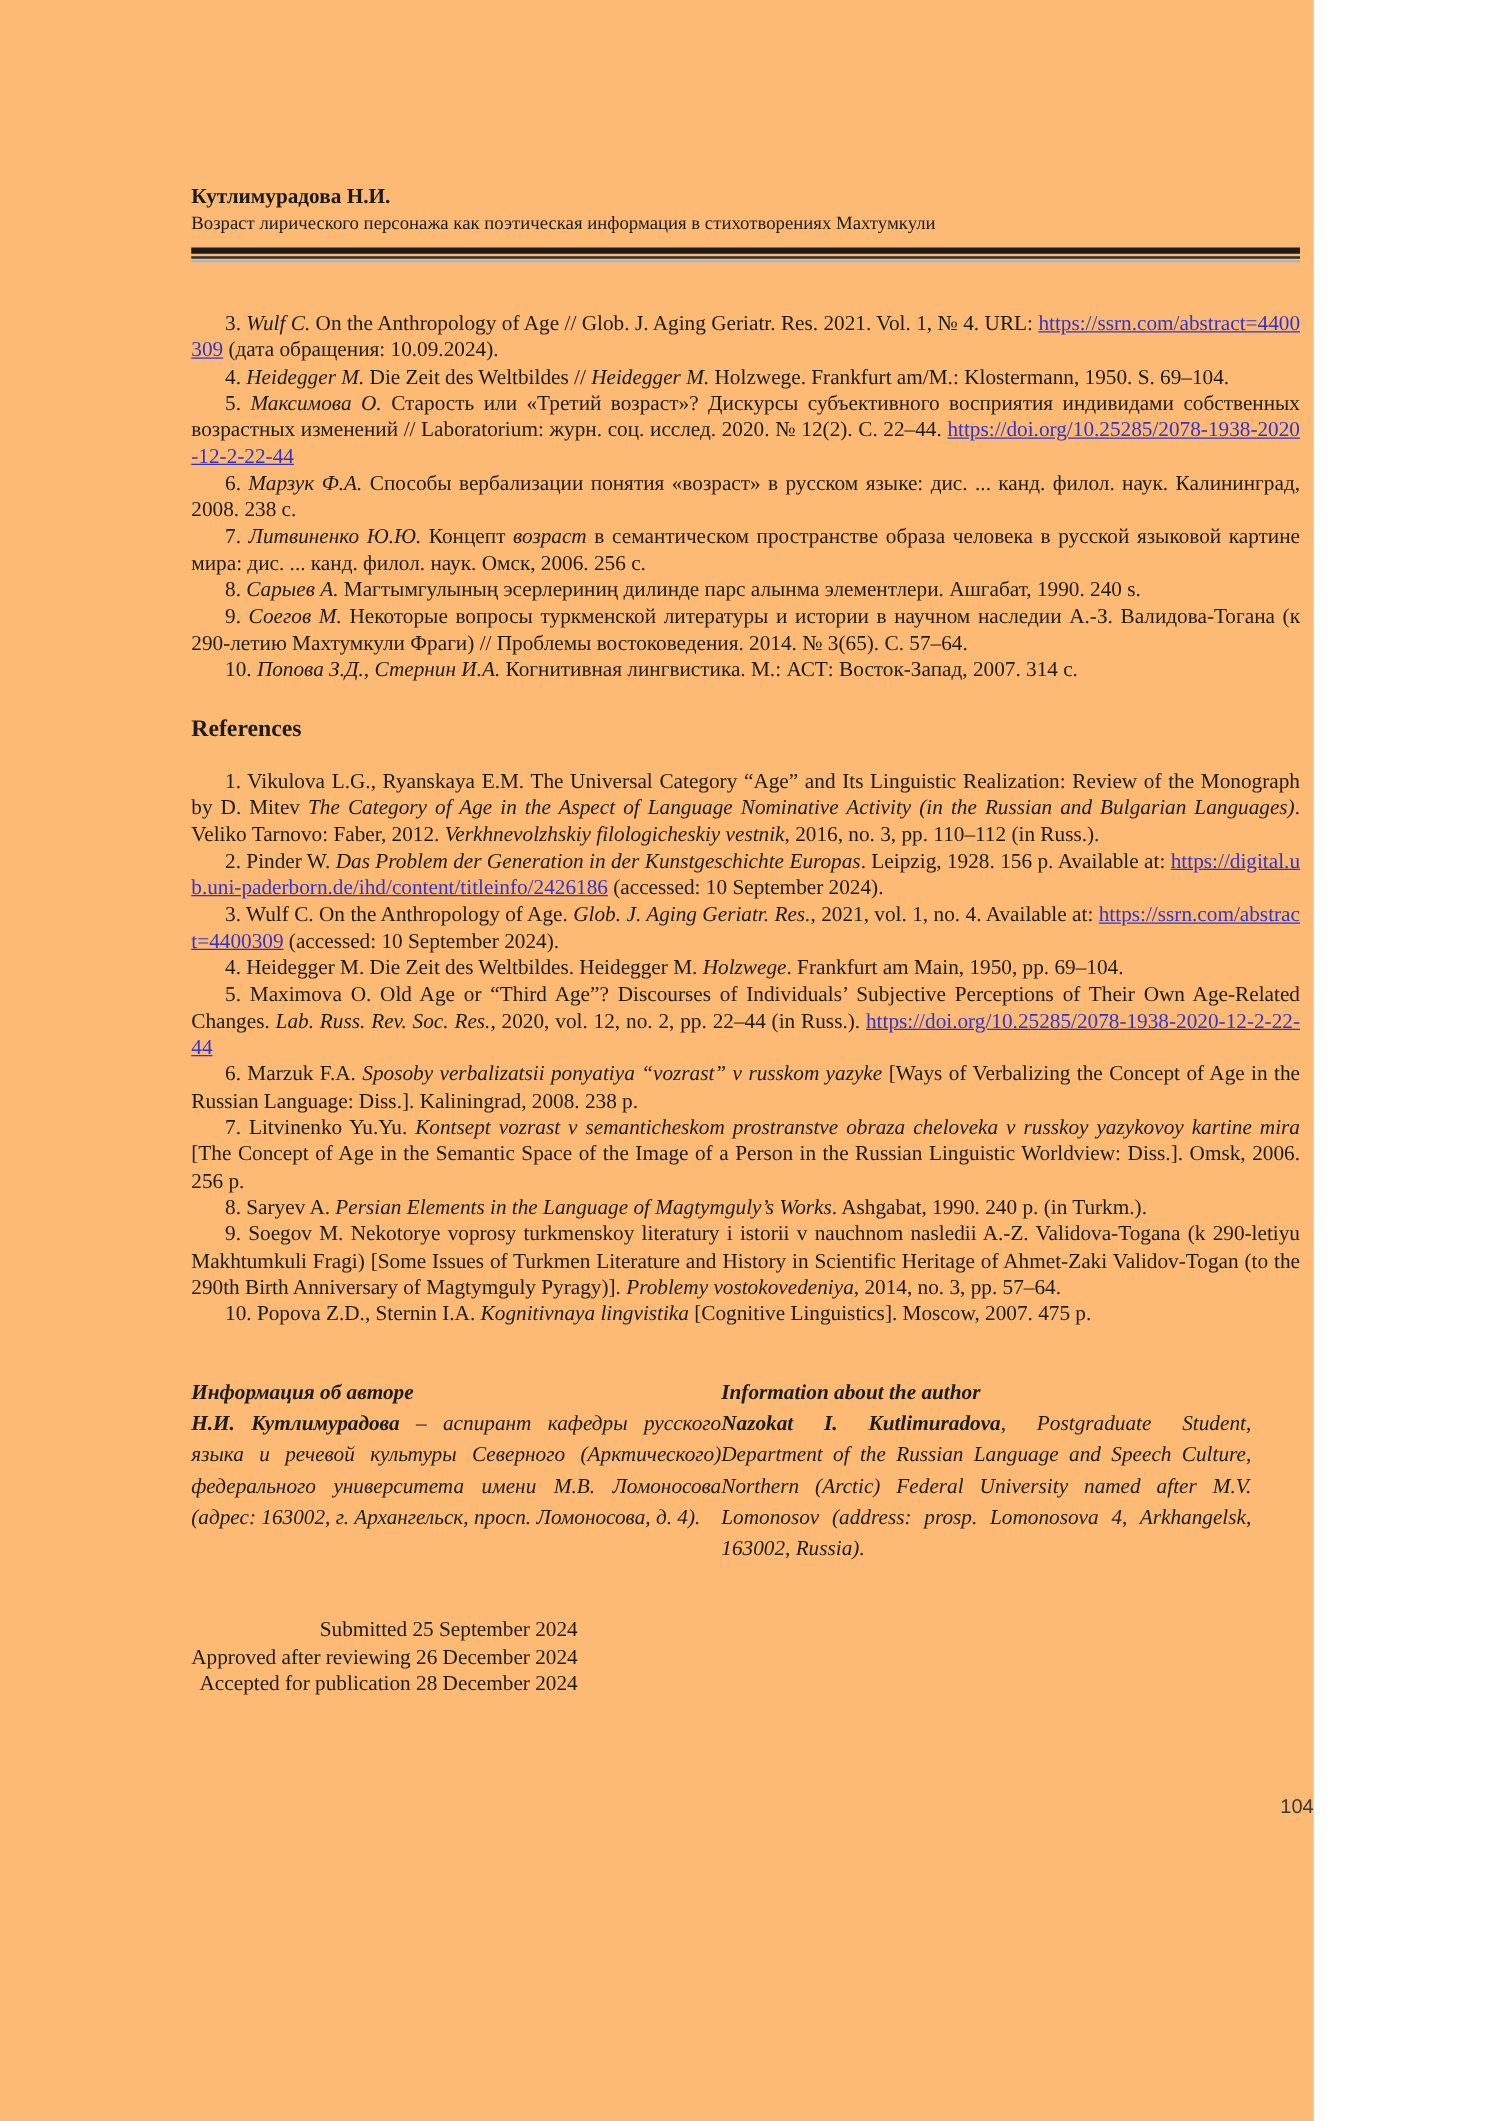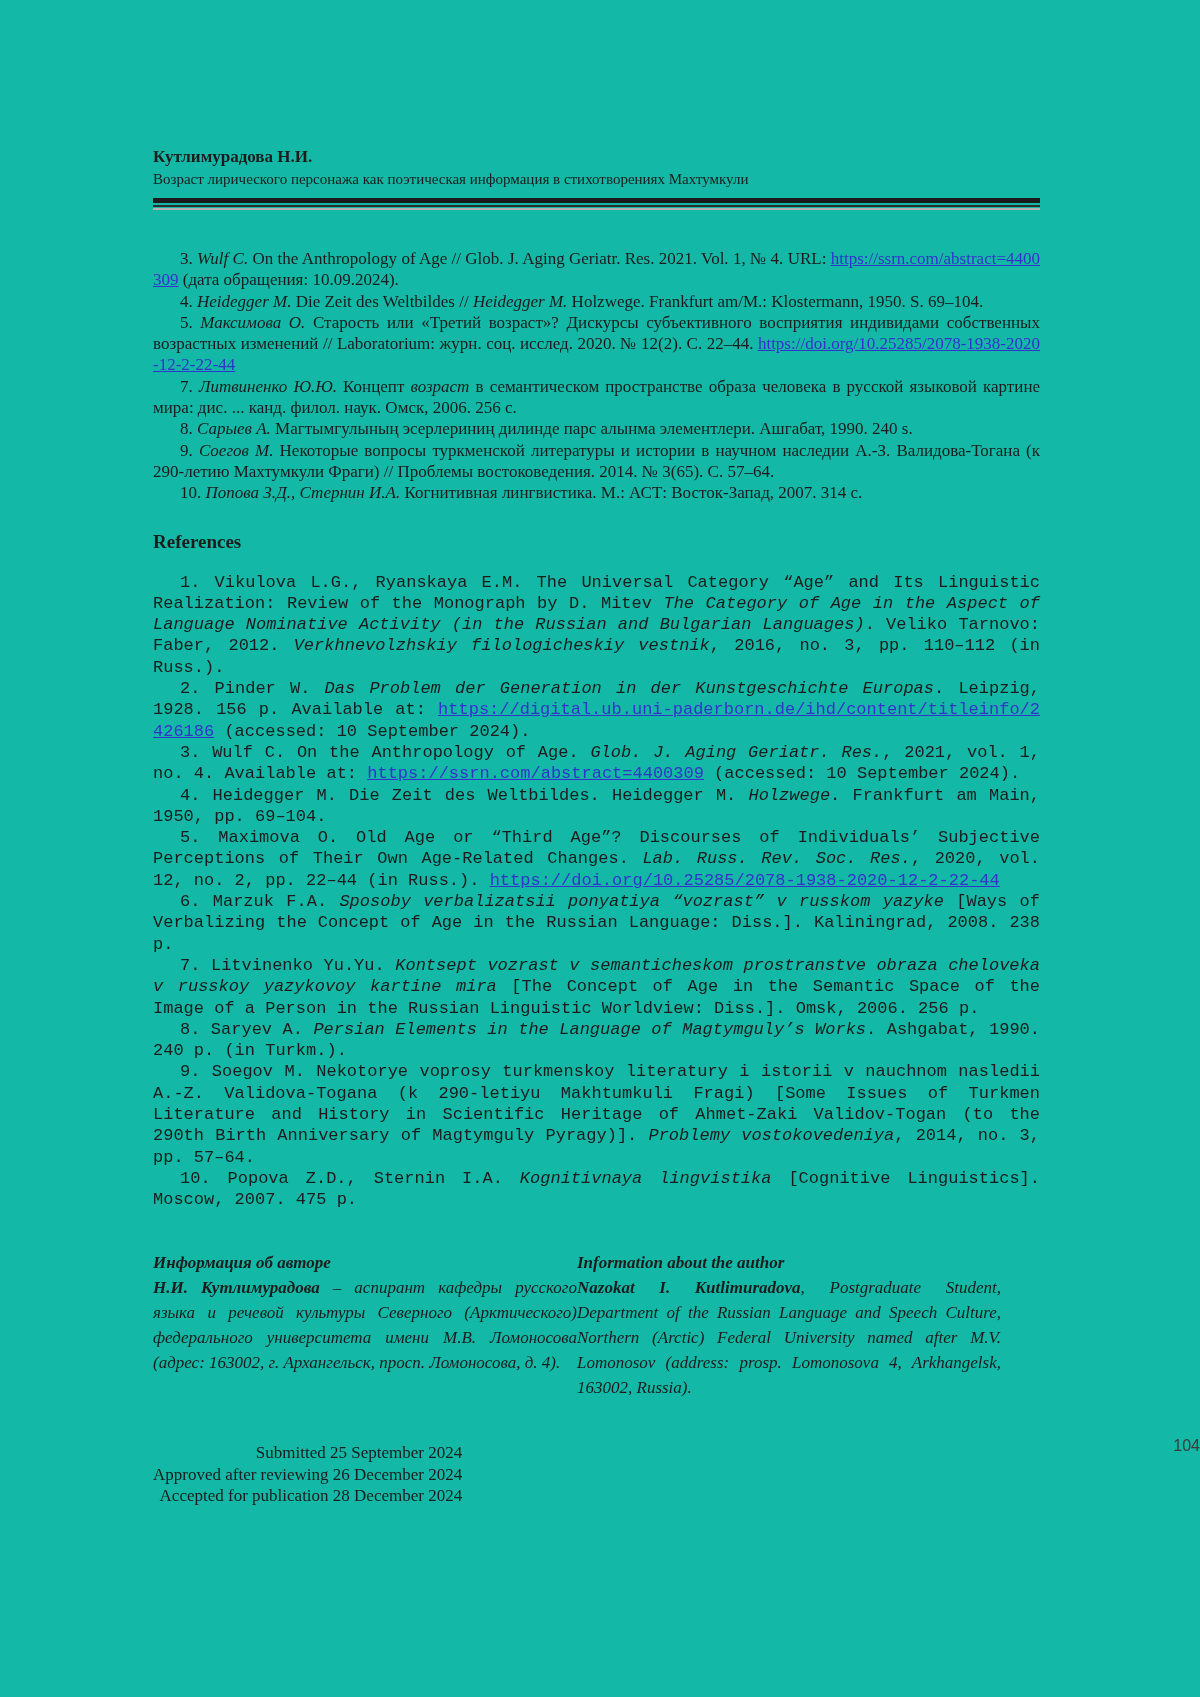--- a/index.html
+++ b/index.html
@@ -1,37 +1,37 @@
 <!DOCTYPE html>
 <html lang="ru"><head>
 <meta charset="utf-8">
 <style>
   html, body { margin:0; padding:0; background:#ffffff; }
   .page {
     position:relative;
-    width:1200px; height:1697px;
-    background:#14b8a6;
+    width:1051px; height:1697px;
+    background:#fdba74;
     font-family:"Liberation Serif", serif;
     color:#1c1c1c;
     overflow:hidden;
   }
   .content {
     position:absolute;
     left:153px; top:146px;
     width:887px;
   }
   .hdr-author { font-weight:bold; font-size:17px; line-height:22px; }
   .hdr-title  { font-size:15px; line-height:22px; }
   .rule { margin-top:8px; }
   .rule-thick { height:5px; background:#1b1b1b; }
   .rule-mid   { height:2px; background:#2d2d2d; margin-top:2px; }
   .rule-thin  { height:2px; background:#b3b3b3; margin-top:1px; }
 
   .ref-list { margin-top:38px; }
-  .ref-list.en { margin-top:0;font-family:Liberation Mono, monospace; }
+  .ref-list.en { margin-top:0; }
   p.ref {
     margin:0;
     font-size:17px;
     line-height:21.3px;
     text-align:justify;
     text-indent:27px;
   }
   .r-i  { font-style:italic; }
   .r-bi { font-weight:bold; font-style:italic; }
   a.r-a { color:#3333cc; text-decoration:underline; word-break:break-all; cursor:pointer; }
@@ -76,20 +76,21 @@
     <div class="rule">
       <div class="rule-thick"></div>
       <div class="rule-mid"></div>
       <div class="rule-thin"></div>
     </div>
 
     <div class="ref-list ru">
       <p class="ref"><span>3. </span><span class="r-i">Wulf C.</span><span> On the Anthropology of Age // Glob. J. Aging Geriatr. Res. 2021. Vol. 1, № 4. URL: </span><a class="r-a" style="color: rgb(51, 51, 204);">https://ssrn.com/abstract=4400309</a><span> (дата обращения: 10.09.2024).</span></p>
       <p class="ref"><span>4. </span><span class="r-i">Heidegger M.</span><span> Die Zeit des Weltbildes // </span><span class="r-i">Heidegger M.</span><span> Holzwege. Frankfurt am/M.: Klostermann, 1950. S. 69–104.</span></p>
       <p class="ref"><span>5. </span><span class="r-i">Максимова О.</span><span> Старость или «Третий возраст»? Дискурсы субъективного восприятия индивидами собственных возрастных изменений // Laboratorium: журн. соц. исслед. 2020. № 12(2). С. 22–44. </span><a class="r-a" style="color: rgb(51, 51, 204);">https://doi.org/10.25285/2078-1938-2020-12-2-22-44</a></p>
+      <p class="ref"><span>6. </span><span class="r-i">Марзук Ф.А.</span><span> Способы вербализации понятия «возраст» в русском языке: дис. ... канд. филол. наук. Калининград, 2008. 238 с.</span></p>
       <p class="ref"><span>7. </span><span class="r-i">Литвиненко Ю.Ю.</span><span> Концепт </span><span class="r-i">возраст</span><span> в семантическом пространстве образа человека в русской языковой картине мира: дис. ... канд. филол. наук. Омск, 2006. 256 с.</span></p>
       <p class="ref"><span>8. </span><span class="r-i">Сарыев А.</span><span> Магтымгулының эсерлериниң дилинде парс алынма элементлери. Ашгабат, 1990. 240 s.</span></p>
       <p class="ref"><span>9. </span><span class="r-i">Соегов М.</span><span> Некоторые вопросы туркменской литературы и истории в научном наследии А.-З. Валидова-Тогана (к 290-летию Махтумкули Фраги) // Проблемы востоковедения. 2014. № 3(65). С. 57–64.</span></p>
       <p class="ref"><span>10. </span><span class="r-i">Попова З.Д., Стернин И.А.</span><span> Когнитивная лингвистика. М.: АСТ: Восток-Запад, 2007. 314 с.</span></p>
     </div>
 
     <div class="refs-heading">References</div>
 
     <div class="ref-list en">
       <p class="ref"><span>1. Vikulova L.G., Ryanskaya E.M. The Universal Category “Age” and Its Linguistic Realization: Review of the Monograph by D. Mitev </span><span class="r-i">The Category of Age in the Aspect of Language Nominative Activity (in the Russian and Bulgarian Languages)</span><span>. Veliko Tarnovo: Faber, 2012. </span><span class="r-i">Verkhnevolzhskiy filologicheskiy vestnik</span><span>, 2016, no. 3, pp. 110–112 (in Russ.).</span></p>

